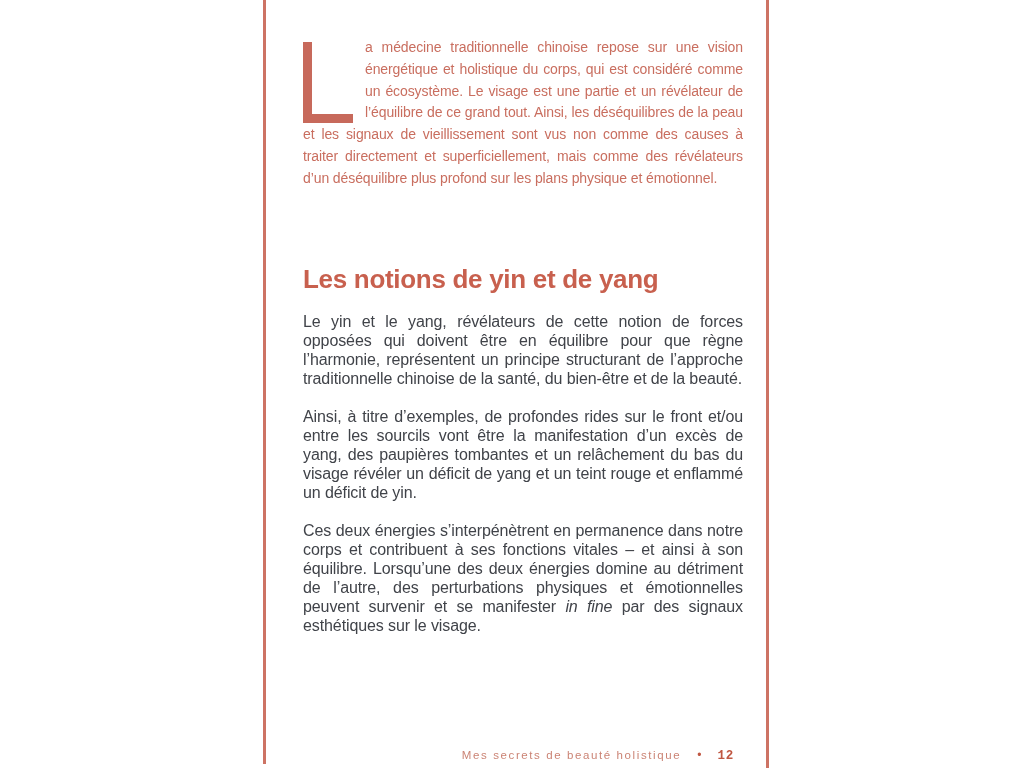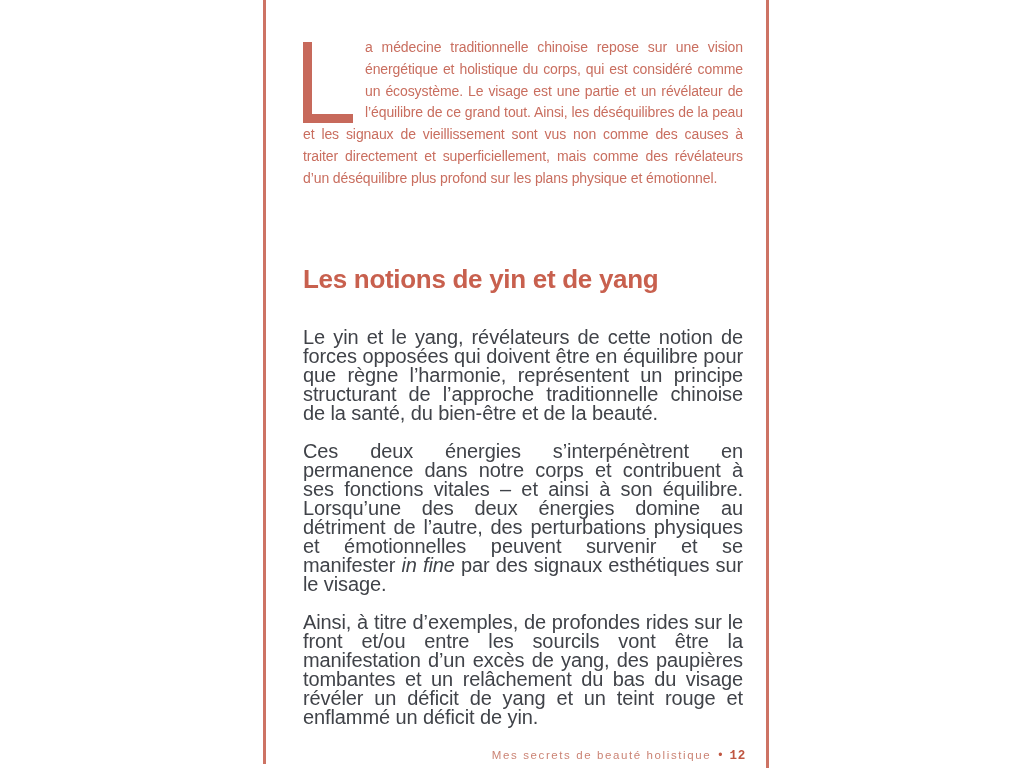--- a/index.html
+++ b/index.html
@@ -40,40 +40,40 @@
   .content {
     position: absolute;
     left: 303px; top: 264px; width: 440px;
   }
   .content h1 {
     font-size: 26px;
     font-weight: bold;
     letter-spacing: -0.3px;
     color: #c8604e;
     line-height: 31px;
-    margin: 0 0 33px 0;
+    margin: 0 0 17px 0;
   }
   .content p {
-    font-size: 20px;
+    font-size: 16px;
     line-height: 19px;
     letter-spacing: -0.1px;
     color: #404349;
     text-align: justify;
     margin: 0 0 19px 0;
     hyphens: auto;
   }
   .content p em { font-style: italic; }
 
   
   .footer {
     position: absolute;
-    top: 748px; right: 278px;
+    top: 748px; right: 290px;
     display: inline-flex;
     align-items: baseline;
-    gap: 7px;
+    gap: 16px;
     white-space: nowrap;
     text-align: right;
   }
   .footer .book-title {
     font-size: 11.5px;
     letter-spacing: 1.6px;
     color: #cb8374;
   }
   .footer .sep {
     font-size: 12px;
@@ -99,23 +99,23 @@
     <div class="dropcap" aria-label="L"></div>
     <span>a médecine traditionnelle chinoise repose sur une vision énergétique et holistique du corps, qui est considéré comme un écosystème. Le visage est une partie et un révélateur de l’équilibre de ce grand tout. Ainsi, les déséquilibres de la peau et les signaux de vieillissement sont vus non comme des causes à traiter directement et superficiellement, mais comme des révélateurs d’un déséquilibre plus profond sur les plans physique et émotionnel.</span>
   </section>
 
   <section class="content">
     <h1>Les notions de yin et de yang</h1>
 
     <p>Le yin et le yang, révélateurs de cette notion de forces opposées qui doivent être en équilibre pour que règne l’harmonie, représentent un principe structurant de l’approche traditionnelle chinoise de la santé, du bien-être et de la beauté.</p>
 
 
+    <p>Ainsi, à titre d’exemples, de profondes rides sur le front et/ou entre les sourcils vont être la manifestation d’un excès de yang, des paupières tombantes et un relâchement du bas du visage révéler un déficit de yang et un teint rouge et enflammé un déficit de yin.</p>
+
     <p><span>Ces deux énergies s’interpénètrent en permanence dans notre corps et contribuent à ses fonctions vitales – et ainsi à son équilibre. Lorsqu’une des deux énergies domine au détriment de l’autre, des perturbations physiques et émotionnelles peuvent survenir et se manifester </span><em>in fine</em><span> par des signaux esthétiques sur le visage.</span></p>
-
-    <p>Ainsi, à titre d’exemples, de profondes rides sur le front et/ou entre les sourcils vont être la manifestation d’un excès de yang, des paupières tombantes et un relâchement du bas du visage révéler un déficit de yang et un teint rouge et enflammé un déficit de yin.</p>
   </section>
 
   <footer class="footer">
     <span class="book-title">Mes secrets de beauté holistique</span>
     <span class="sep">•</span>
     <span class="pagenum">12</span>
   </footer>
 
 </div>
 

